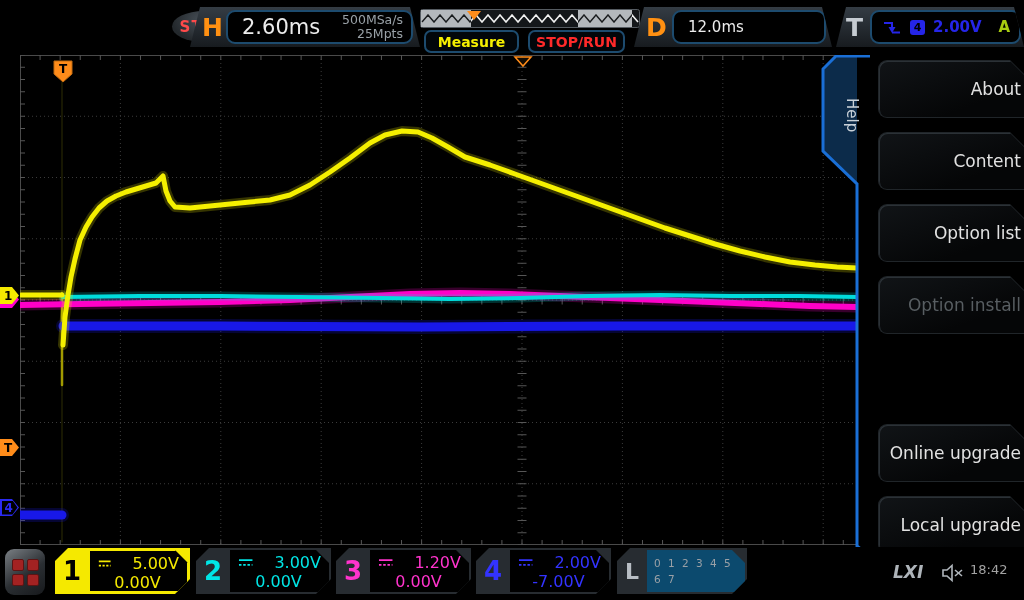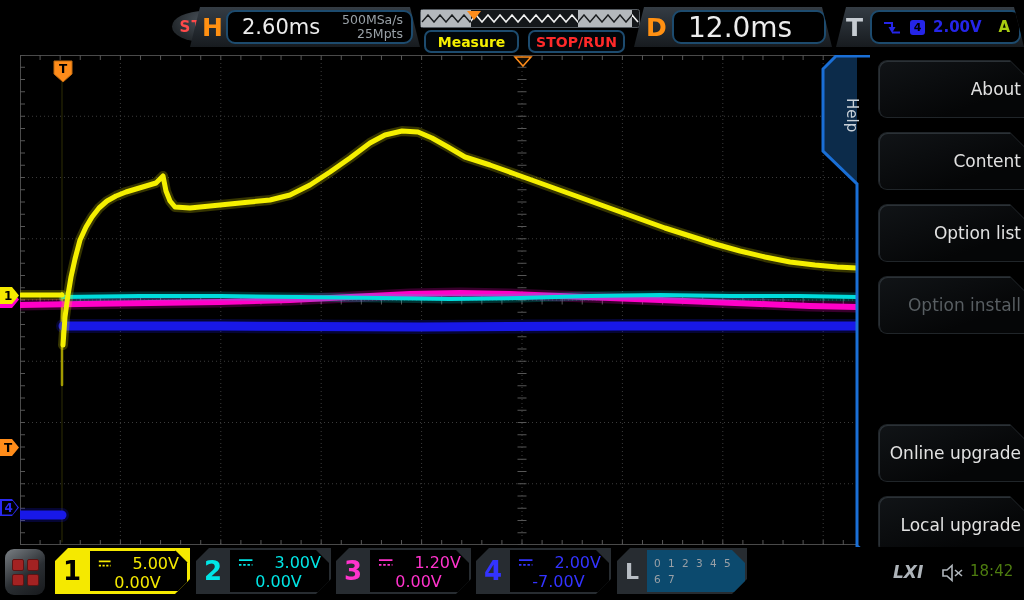--- a/index.html
+++ b/index.html
@@ -23,21 +23,21 @@
   .tpanel .inner { position:absolute; top:3px; bottom:3px; background:#000;
                    border:2px solid #1d4b6e; border-radius:9px; display:flex; align-items:center; }
   #h-panel { left:190px; width:230px; }
   #h-panel .plabel { color:#ff9012; }
   #h-panel .inner { left:36px; right:7px; }
   #h-scale { color:#ececec; font-size:21px; margin-left:14px; }
   #h-rate { margin-left:auto; margin-right:8px; text-align:right; color:#99a1a7; font-size:12.5px; line-height:1.15; }
   #d-panel { left:634px; width:198px; }
   #d-panel .plabel { color:#ff9012; }
   #d-panel .inner { left:38px; right:6px; }
-  #d-value { color:#ececec; font-size:28px; margin-left:14px; }
+  #d-value { color:#ececec; font-size:15px; margin-left:14px; }
   #t-panel { left:836px; width:188px; }
   #t-panel .plabel { color:#c6ccd2; left:10px; }
   #t-panel .inner { left:34px; right:3px; gap:8px; }
   #trig-badge { width:15px; height:15px; background:#2525e8; border-radius:3px; color:#000;
                 font-size:11px; font-weight:bold; display:flex; align-items:center; justify-content:center; }
   #trig-level { color:#2525e8; font-weight:bold; font-size:15px; }
   #trig-mode { margin-left:auto; margin-right:9px; color:#a7cc10; font-weight:bold; font-size:15px; }
   #wavebar { position:absolute; left:420px; top:9px; }
   .topbtn { position:absolute; top:30px; height:23px; background:#02060a; border:2px solid #1d4b6e;
             border-radius:7px; display:flex; align-items:center; justify-content:center;
@@ -103,21 +103,21 @@
   #l-label { position:absolute; left:0; top:0; width:30px; height:100%; display:flex;
              align-items:center; justify-content:center; color:#b8bec4; font-size:22px; font-weight:bold; }
   #l-digits { position:absolute; left:30px; top:2px; right:2px; bottom:2px; background:#0c4a6e;
               clip-path:polygon(0 0, calc(100% - 13px) 0, 100% 13px, 100% 100%, 0 100%);
               color:#9aa0a6; font-size:10.5px; padding:5px 0 0 7px; line-height:1.55; }
   #l-digits .r1 { letter-spacing:2px; }
   #l-digits .r2 { letter-spacing:0.5px; }
   #lxi-label { position:absolute; left:893px; top:15px; color:#aeb4ba; font-size:17px;
                font-weight:bold; font-style:italic; }
   #spk { position:absolute; left:941px; top:16px; }
-  #clock { position:absolute; left:970px; top:15px; color:#4d7c0f; font-size:15px; }
+  #clock { position:absolute; left:970px; top:15px; color:#a3a3a3; font-size:13px; }
 
   svg text { font-family:"DejaVu Sans","Liberation Sans",sans-serif; }
 </style>
 </head>
 <body>
 
 <div id="screen">
 
   <div id="plot">
     <svg id="plot-svg" width="1004" height="490" viewBox="0 0 1004 490">

